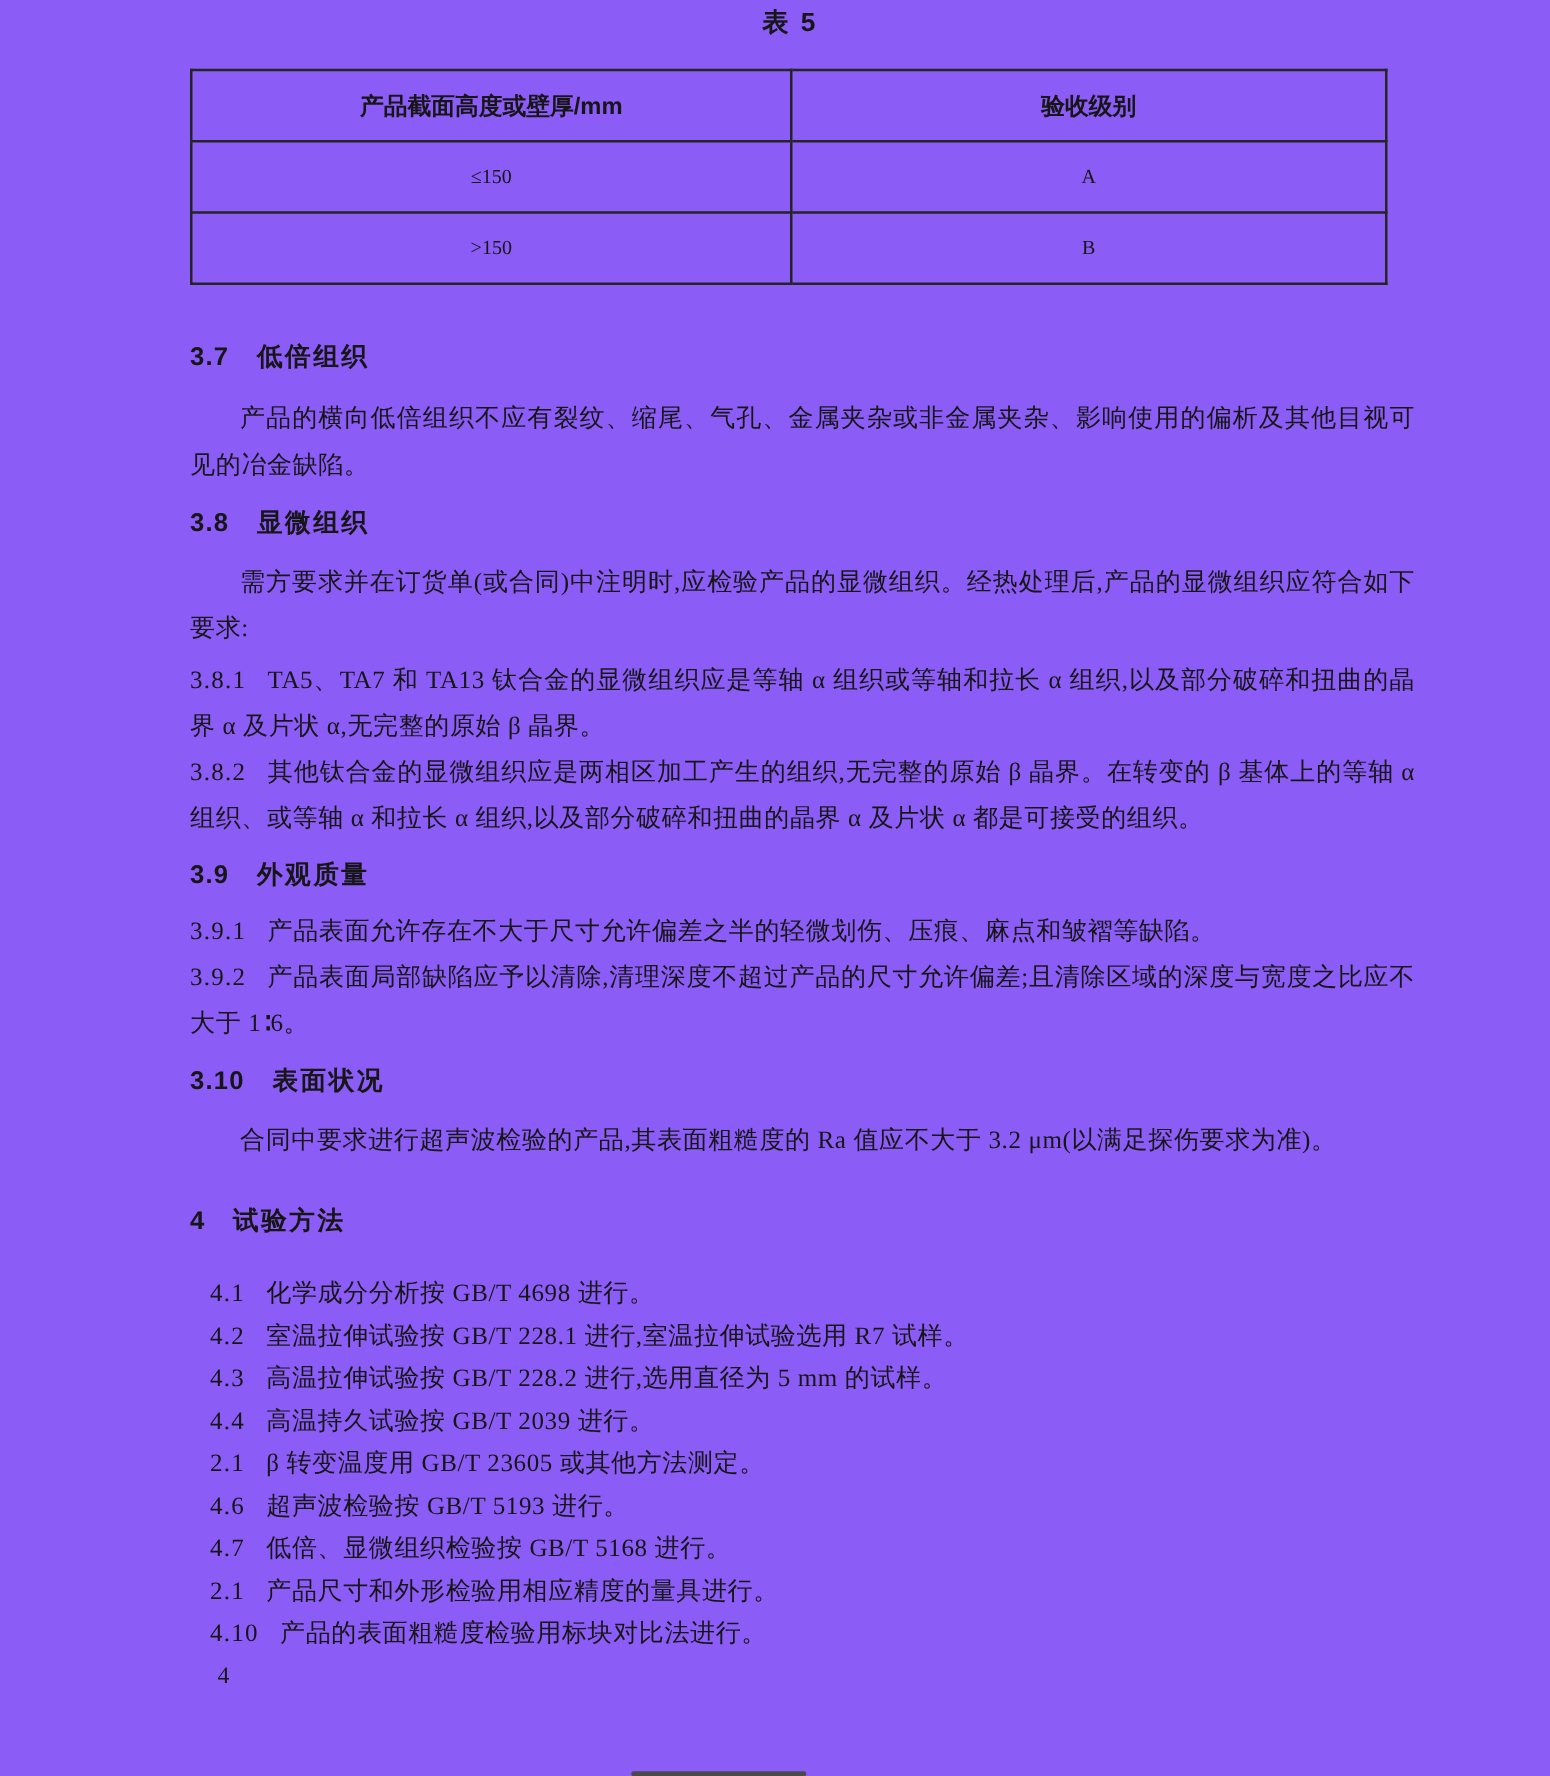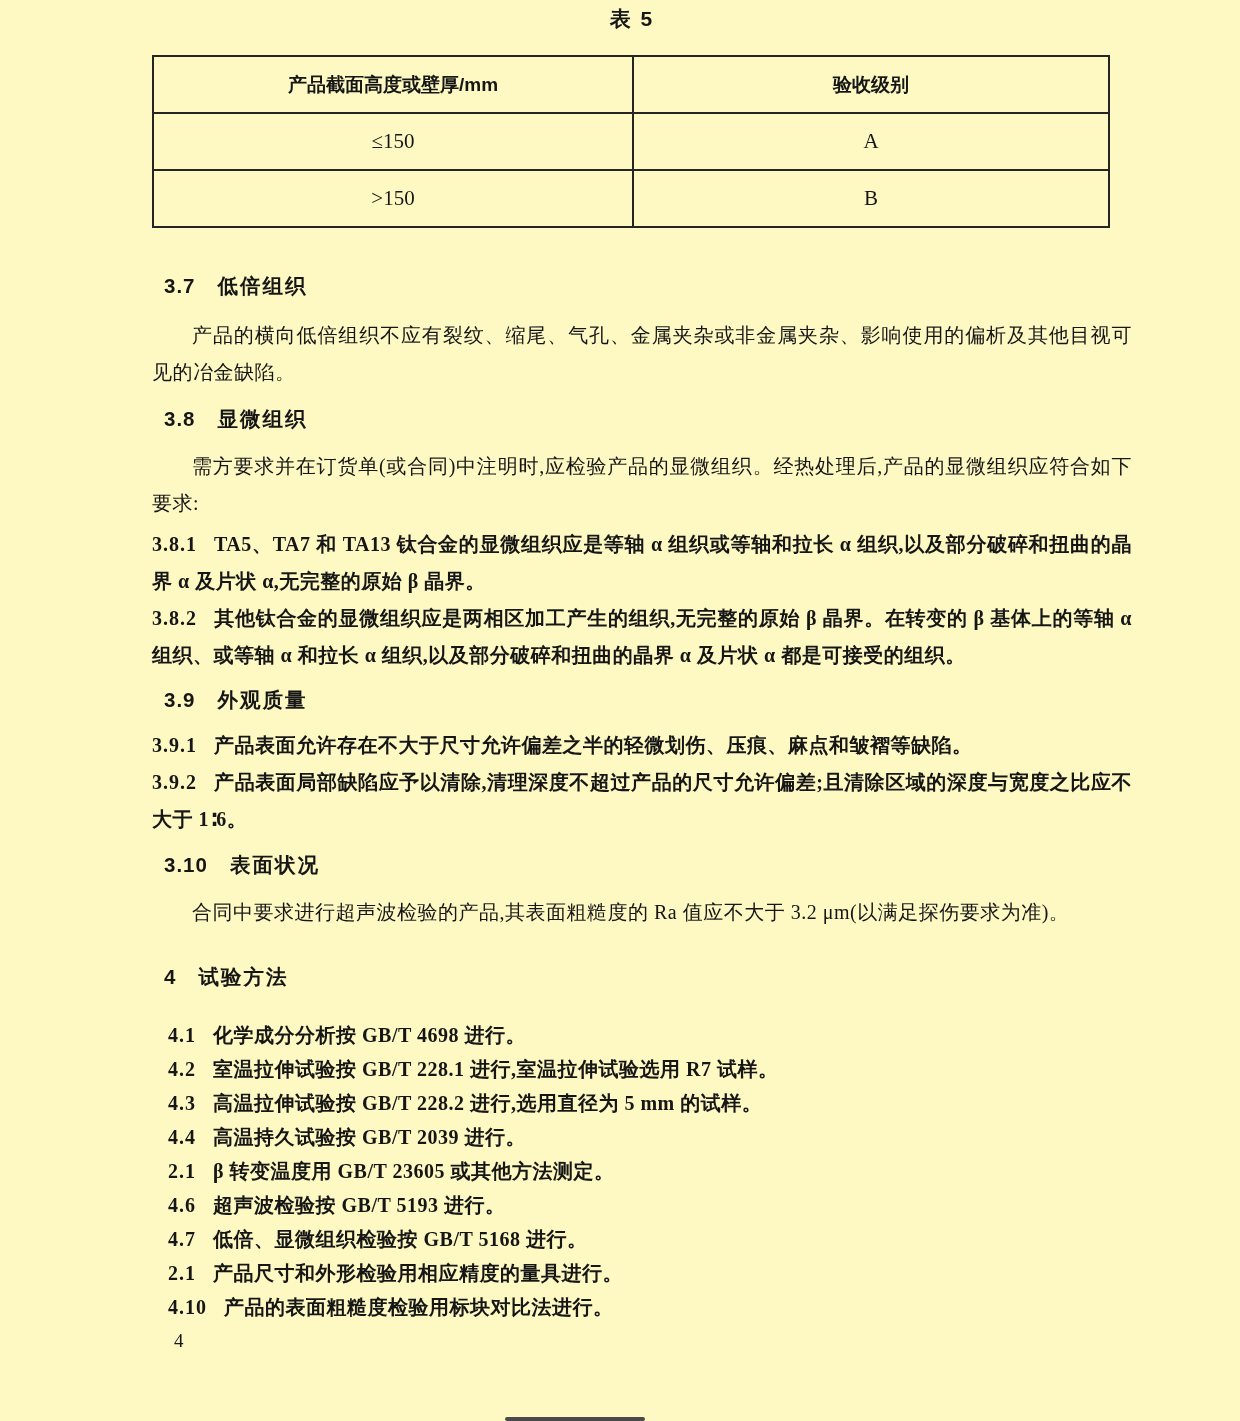--- a/index.html
+++ b/index.html
@@ -5,21 +5,21 @@
   html, body { margin: 0; padding: 0; }
   body {
     background: #f2f2f0;
     font-family: "Liberation Serif", "DejaVu Serif", serif;
   }
   .page {
     position: relative;
     width: 1240px;
     height: 1421px;
     margin: 0 auto;
-    background: #fef9c3;
+    background: #8b5cf6;
     color: #161616;
     box-sizing: border-box;
     padding: 6px 108px 0 152px;
     overflow: hidden;
   }
   
   .table-title {
     text-align: center;
     font-family: "Liberation Sans", "DejaVu Sans", sans-serif;
     font-weight: bold;
@@ -34,54 +34,53 @@
     margin-top: 23px;
     border-collapse: collapse;
     table-layout: fixed;
   }
   table.spec-table td, table.spec-table th {
     border: 2px solid #252525;
     text-align: center;
     vertical-align: middle;
     font-weight: normal;
     height: 55px;
-    font-size: 21px;
+    font-size: 16px;
     padding: 0;
   }
   table.spec-table th {
     font-family: "Liberation Sans", "DejaVu Sans", sans-serif;
     font-weight: bold;
     font-size: 19px;
   }
   
   h3.sec-head {
     font-family: "Liberation Sans", "DejaVu Sans", sans-serif;
     font-weight: bold;
     font-size: 20.5px;
     line-height: 27px;
-    margin: 12px;
+    margin: 0;
   }
   h3.sec-head .sec-num { margin-right: 22px; letter-spacing: 1px; }
   h3.sec-head .sec-title { letter-spacing: 2px; }
   
   p.body-par {
     font-size: 20px;
     line-height: 37px;
     margin: 0;
     text-indent: 2em;
     text-align: justify;
     letter-spacing: 0.5px;
   }
   p.clause {
     font-size: 20px;
     line-height: 37px;
     margin: 0;
     text-align: justify;
     letter-spacing: 0.5px;
-    font-weight: bold;
   }
   p.clause .clause-num { margin-right: 17px; letter-spacing: 1px; }
   .it { }
   
   .method-list p.clause { line-height: 34px; }
   
   .page-number {
     font-size: 19px;
     margin: 6px 0 0 22px;
   }

